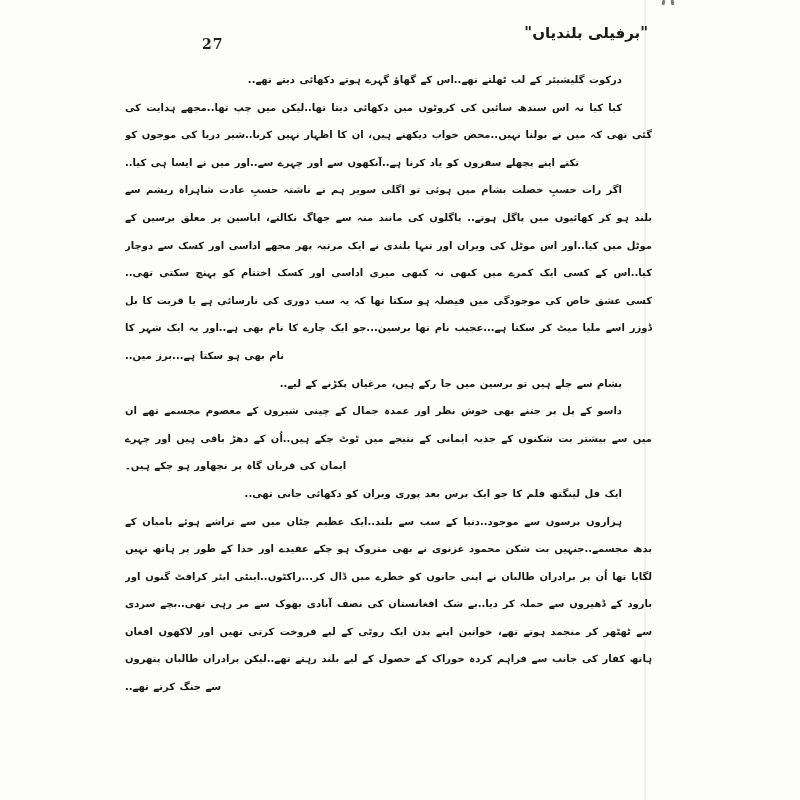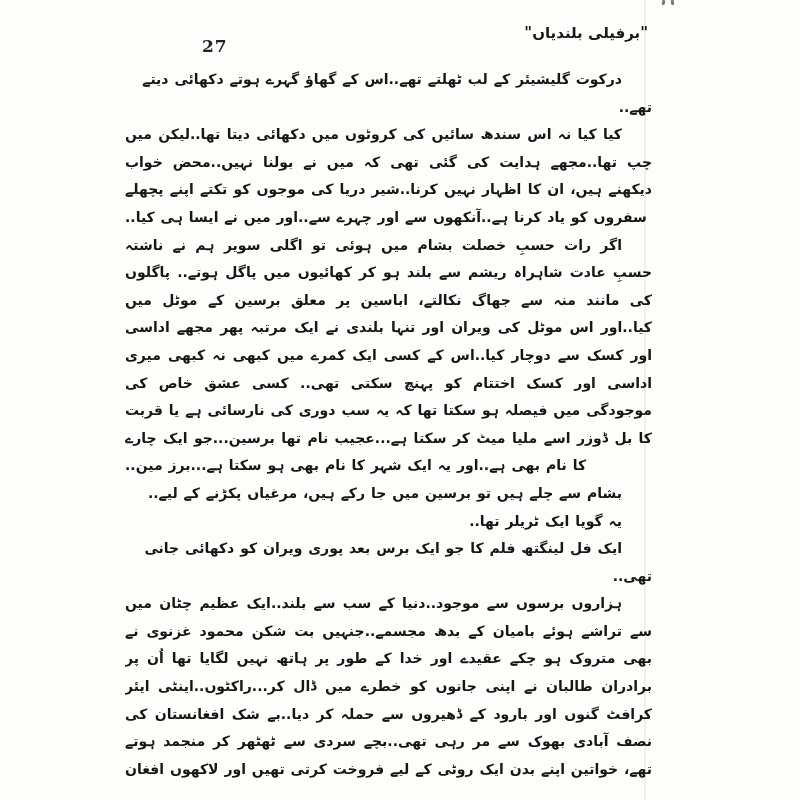--- a/index.html
+++ b/index.html
@@ -47,36 +47,36 @@
     font-weight: bold;
     color: #1b1a18;
     letter-spacing: 0.2px;
     white-space: nowrap;
   }
   .page-number {
     position: absolute;
     top: 36px;
     left: 202px;
     font-family: "DejaVu Serif", serif;
-    font-size: 17px;
+    font-size: 14px;
     font-weight: bold;
     color: #222120;
     letter-spacing: 1px;
   }
   .textblock {
     position: absolute;
     top: 66px;
     left: 125px;
     width: 527px;
     height: 716px;
     overflow: hidden;
     direction: rtl;
     color: #181614;
     font-weight: bold;
-    font-size: 14px;
+    font-size: 10px;
     line-height: 27.6px;
     word-spacing: 1px;
   }
   .textblock p {
     margin: 0;
     padding: 0;
     text-align: justify;
     text-align-last: left;   
     text-indent: 30px;       
   }
@@ -95,17 +95,17 @@
 
   <div class="running-title">"برفیلی بلندیاں"</div>
 
   <div class="page-number">27</div>
 
   <div class="textblock" id="textblock" dir="rtl">
       <p class="para single">درکوت گلیشیئر کے لب ٹھلتے تھے..اس کے گھاؤ گہرے ہوتے دکھائی دیتے تھے..</p>
       <p class="para">کیا کیا نہ اس سندھ سائیں کی کروٹوں میں دکھائی دیتا تھا..لیکن میں چپ تھا..مجھے ہدایت کی گئی تھی کہ میں نے بولنا نہیں..محض خواب دیکھنے ہیں، ان کا اظہار نہیں کرنا..شیر دریا کی موجوں کو تکتے اپنے پچھلے سفروں کو یاد کرنا ہے..آنکھوں سے اور چہرے سے..اور میں نے ایسا ہی کیا..</p>
       <p class="para">اگر رات حسبِ خصلت بشام میں ہوئی تو اگلی سویر ہم نے ناشتہ حسبِ عادت شاہراہ ریشم سے بلند ہو کر کھائیوں میں پاگل ہوتے.. پاگلوں کی مانند منہ سے جھاگ نکالتے، اباسین پر معلق برسین کے موٹل میں کیا..اور اس موٹل کی ویران اور تنہا بلندی نے ایک مرتبہ پھر مجھے اداسی اور کسک سے دوچار کیا..اس کے کسی ایک کمرے میں کبھی نہ کبھی میری اداسی اور کسک اختتام کو پہنچ سکتی تھی.. کسی عشق خاص کی موجودگی میں فیصلہ ہو سکتا تھا کہ یہ سب دوری کی نارسائی ہے یا قربت کا بل ڈوزر اسے ملیا میٹ کر سکتا ہے...عجیب نام تھا برسین...جو ایک چارے کا نام بھی ہے..اور یہ ایک شہر کا نام بھی ہو سکتا ہے...برز مین..</p>
       <p class="para single">بشام سے چلے ہیں تو برسین میں جا رکے ہیں، مرغیاں پکڑنے کے لیے..</p>
-      <p class="para single">یہ گویا ایک ٹریلر تھا..</p>
+      <p class="para">داسو کے پل پر جتنے بھی خوش نظر اور عمدہ جمال کے چینی شیروں کے معصوم مجسمے تھے ان میں سے بیشتر بت شکنوں کے جذبہ ایمانی کے نتیجے میں ٹوٹ چکے ہیں..اُن کے دھڑ باقی ہیں اور چہرے ایمان کی قربان گاہ پر نچھاور ہو چکے ہیں۔</p>
       <p class="para single">ایک فل لینگتھ فلم کا جو ایک برس بعد پوری ویران کو دکھائی جانی تھی..</p>
       <p class="para">ہزاروں برسوں سے موجود..دنیا کے سب سے بلند..ایک عظیم چٹان میں سے تراشے ہوئے بامیان کے بدھ مجسمے..جنہیں بت شکن محمود غزنوی نے بھی متروک ہو چکے عقیدے اور خدا کے طور پر ہاتھ نہیں لگایا تھا اُن پر برادران طالبان نے اپنی جانوں کو خطرے میں ڈال کر...راکٹوں..اینٹی ایئر کرافٹ گنوں اور بارود کے ڈھیروں سے حملہ کر دیا..بے شک افغانستان کی نصف آبادی بھوک سے مر رہی تھی..بچے سردی سے ٹھٹھر کر منجمد ہوتے تھے، خواتین اپنے بدن ایک روٹی کے لیے فروخت کرتی تھیں اور لاکھوں افغان ہاتھ کفار کی جانب سے فراہم کردہ خوراک کے حصول کے لیے بلند رہتے تھے..لیکن برادران طالبان پتھروں سے جنگ کرتے تھے..</p>
     </div>
 </div>
 
 </body></html>

